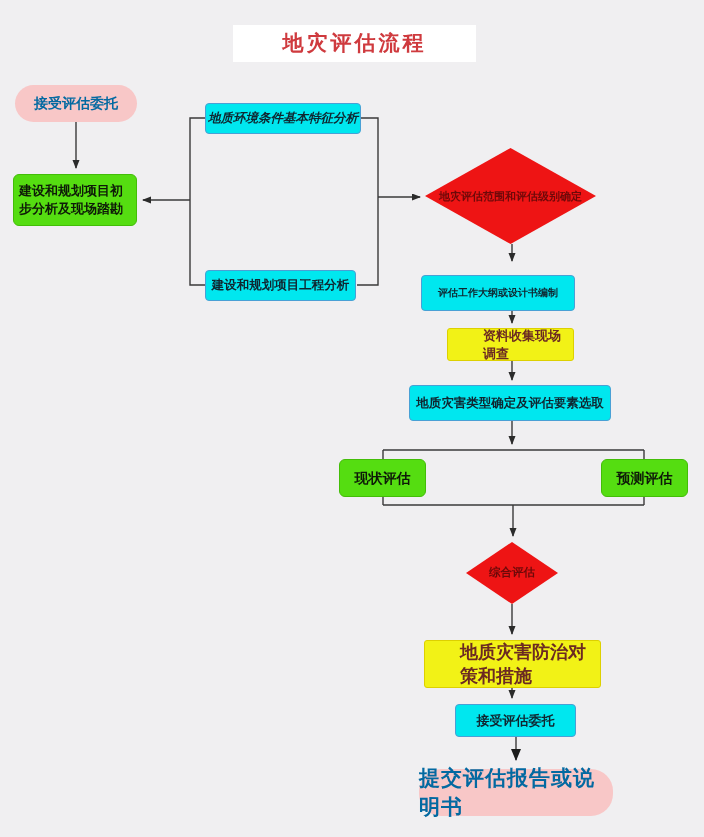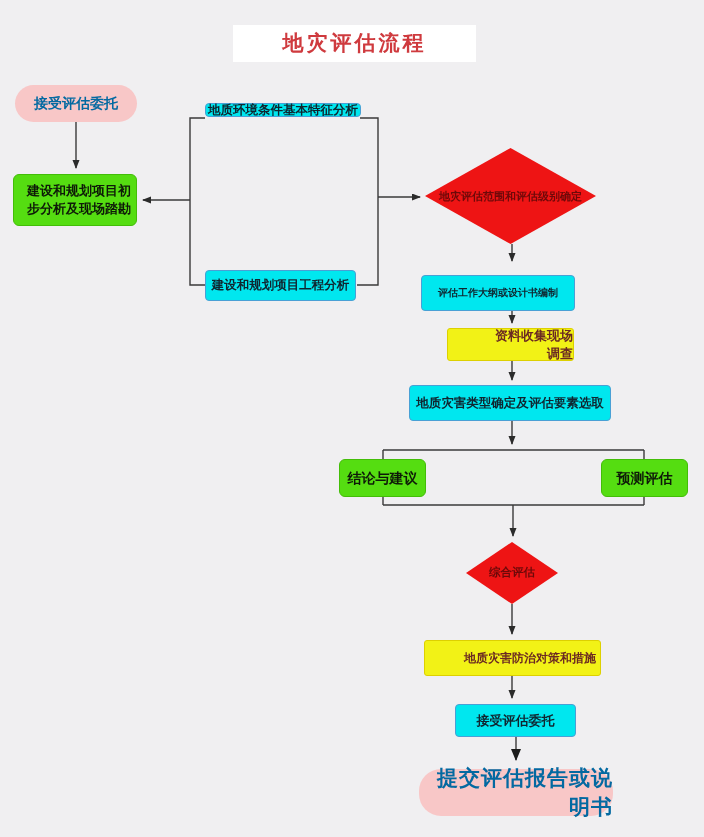--- a/index.html
+++ b/index.html
@@ -18,21 +18,21 @@
     position:absolute;
     left:0;top:0;
     width:704px;height:837px;
     z-index:1;
   }
   .node{
     position:absolute;
     display:flex;
     align-items:center;
     justify-content:center;
-    text-align:right;
+    text-align:left;
     box-sizing:border-box;
     z-index:2;
     line-height:1.35;
   }
   .title-box{
     left:233px;top:25px;width:243px;height:37px;
     background:#ffffff;
     color:#cf3a3e;
     font-family:"DejaVu Serif","Liberation Serif",serif;
     font-size:21px;
@@ -73,35 +73,35 @@
   }
   .current{left:339px;top:459px;}
   .prediction{left:601px;top:459px;}
   .cyan{
     background:#00e7ef;
     border:1px solid #49a0d5;
     border-radius:4px;
     color:#0f2630;
     font-weight:bold;
   }
-  .geoenv{left:205px;top:103px;width:156px;height:14px;font-size:12.5px;}
+  .geoenv{left:205px;top:103px;width:156px;height:31px;font-size:12.5px;font-style:italic;}
   .projeng{left:205px;top:270px;width:151px;height:31px;font-size:12.5px;}
   .outline{left:421px;top:275px;width:154px;height:36px;font-size:10px;}
   .hazardtype{left:409px;top:385px;width:202px;height:36px;font-size:12.5px;}
   .conclusion{left:455px;top:704px;width:121px;height:33px;font-size:13px;}
   .yellow{
     background:#f2f216;
     border:1px solid #ddd000;
     border-radius:3px;
     color:#6b2a22;
     font-weight:bold;
     padding-left:35px;
   }
   .datacollect{left:447px;top:328px;width:127px;height:33px;font-size:13px;}
-  .prevention{left:424px;top:640px;width:177px;height:36px;font-size:12px;}
+  .prevention{left:424px;top:640px;width:177px;height:48px;font-size:18px;}
   .diamond{
     background:#ee1414;
     clip-path:polygon(50% 0,100% 50%,50% 100%,0 50%);
     color:#6e0909;
     font-weight:bold;
   }
   .decision-big{
     left:425px;top:148px;width:171px;height:96px;
     font-size:11px;
     padding:0 14px;
@@ -168,21 +168,21 @@
   <div class="node cyan projeng">建设和规划项目工程分析</div>
 
   <div class="node diamond decision-big">地灾评估范围和评估级别确定</div>
 
   <div class="node cyan outline">评估工作大纲或设计书编制</div>
 
   <div class="node yellow datacollect">资料收集现场调查</div>
 
   <div class="node cyan hazardtype">地质灾害类型确定及评估要素选取</div>
 
-  <div class="node green assess-green current">结论与建议</div>
+  <div class="node green assess-green current">现状评估</div>
 
   <div class="node green assess-green prediction">预测评估</div>
 
   <div class="node diamond decision-small">综合评估</div>
 
   <div class="node yellow prevention">地质灾害防治对策和措施</div>
 
   <div class="node cyan conclusion">接受评估委托</div>
 
   <div class="node terminator end">提交评估报告或说明书</div>

